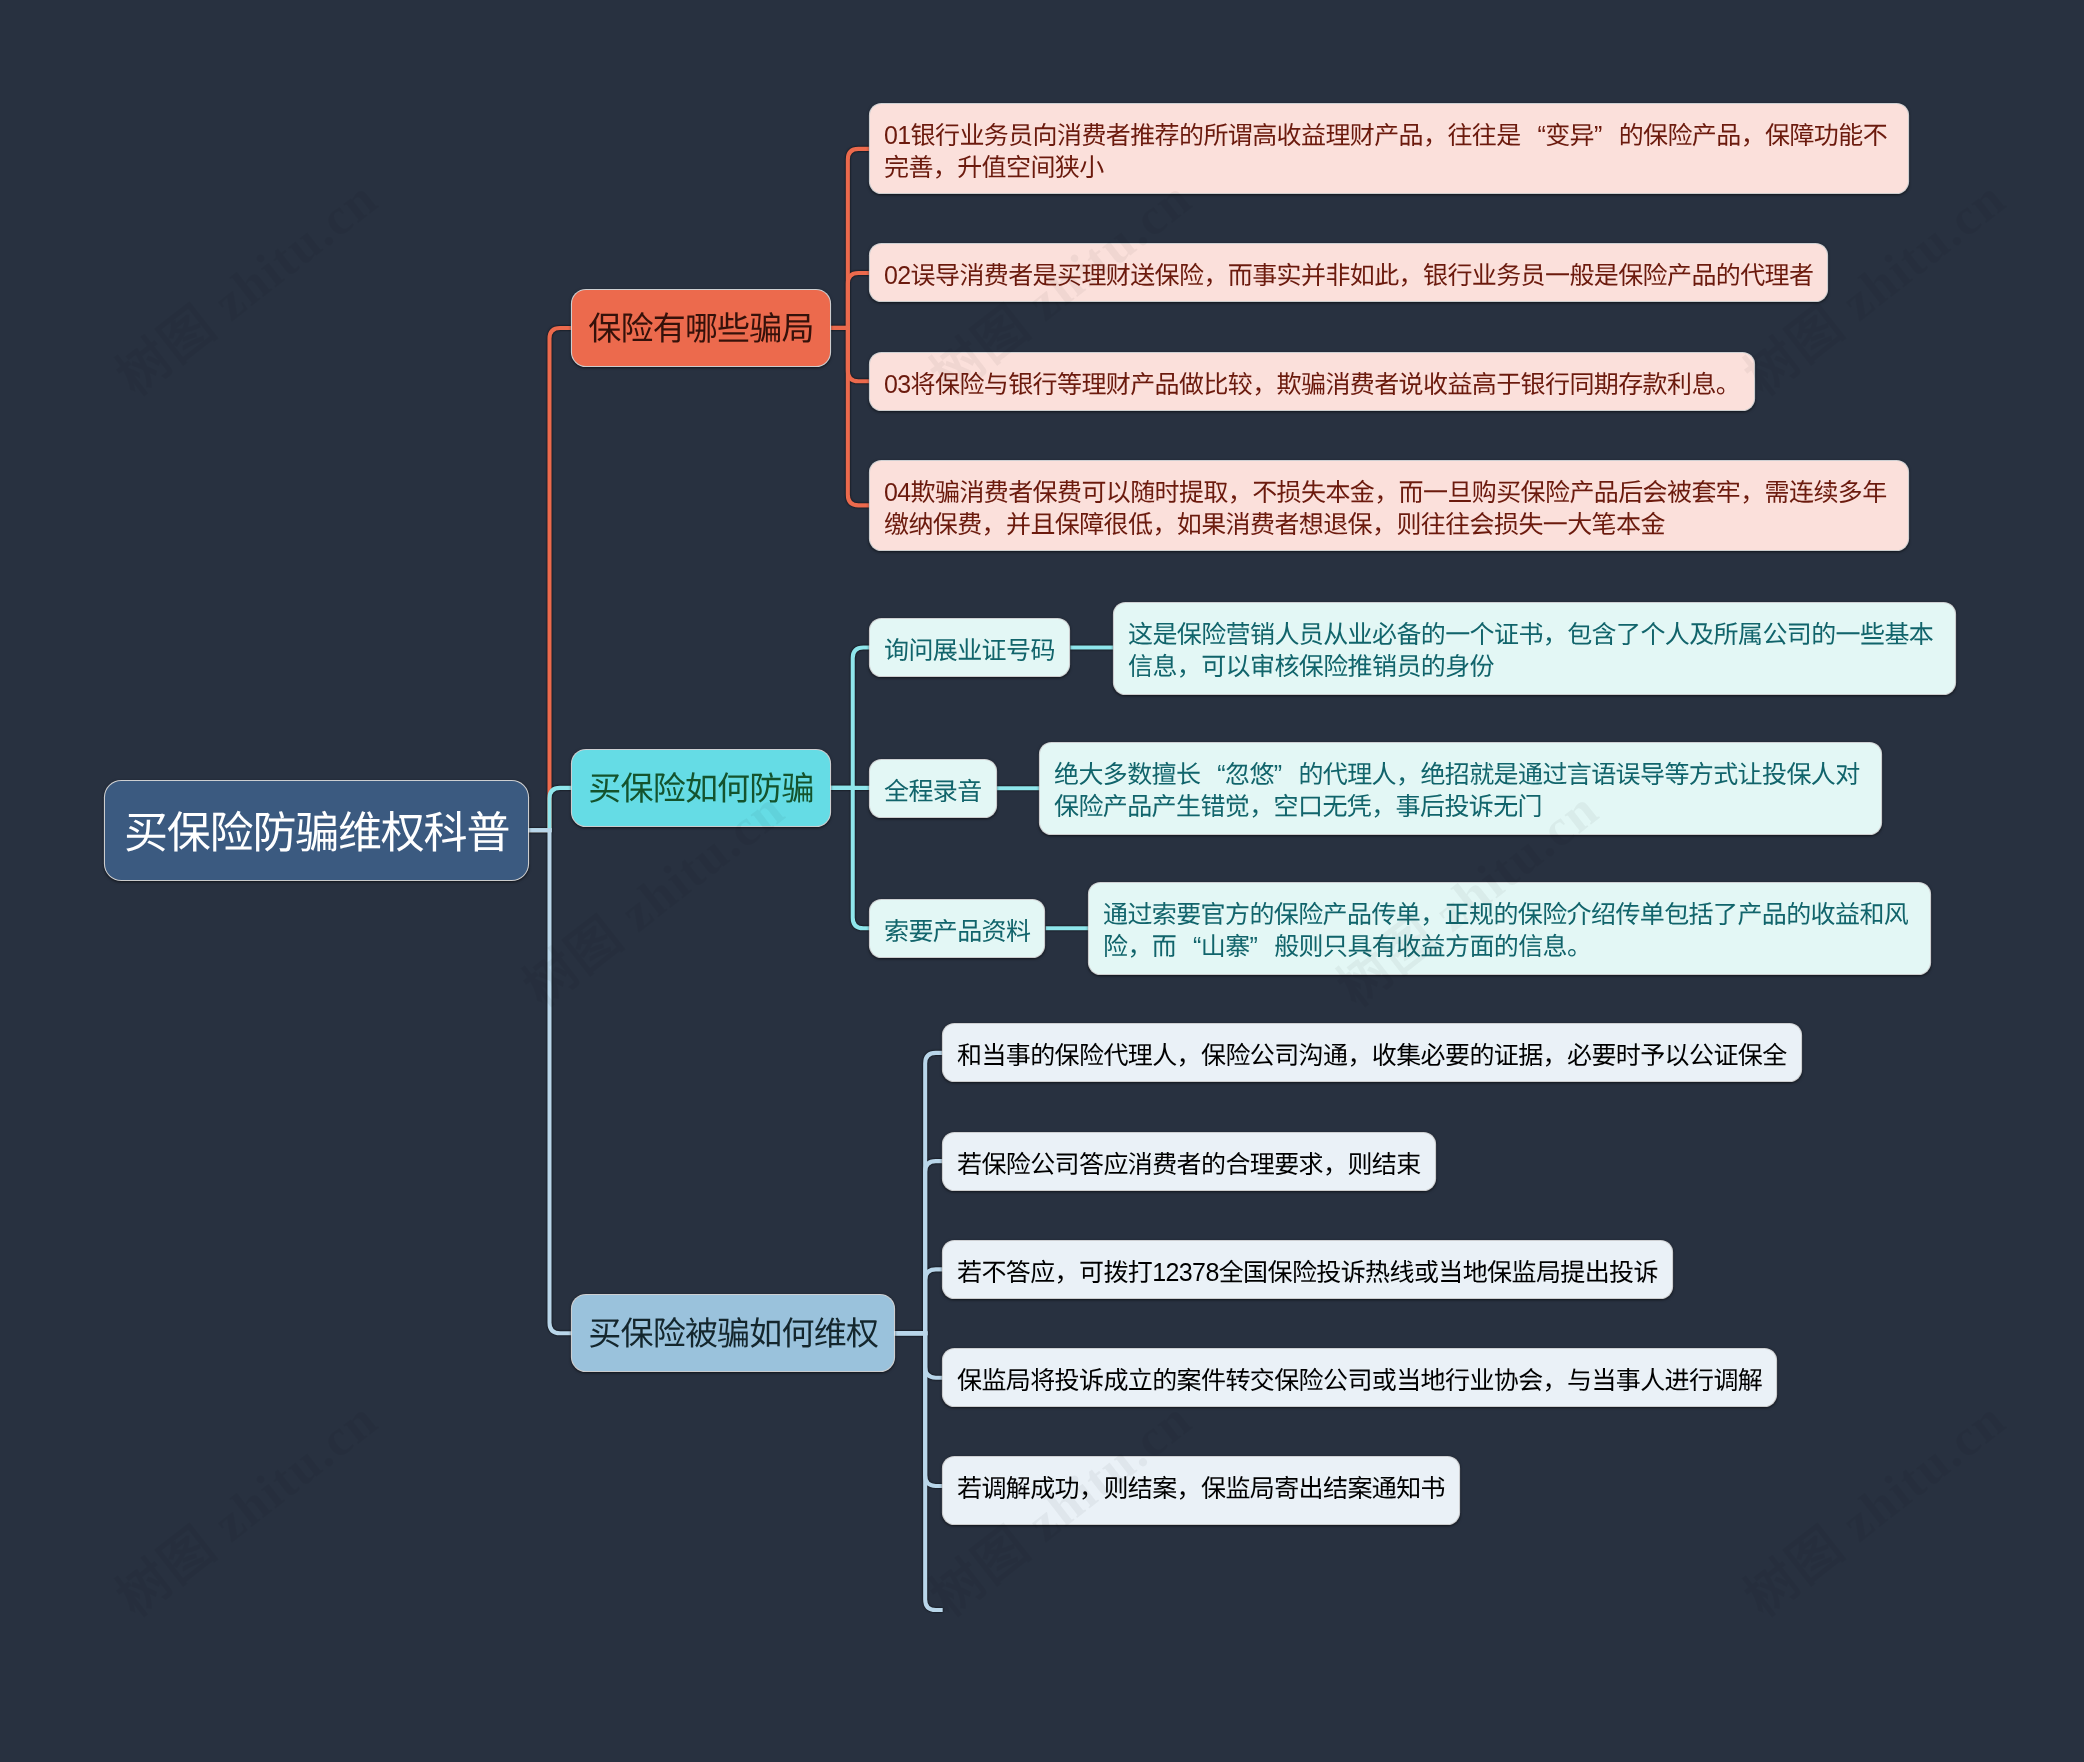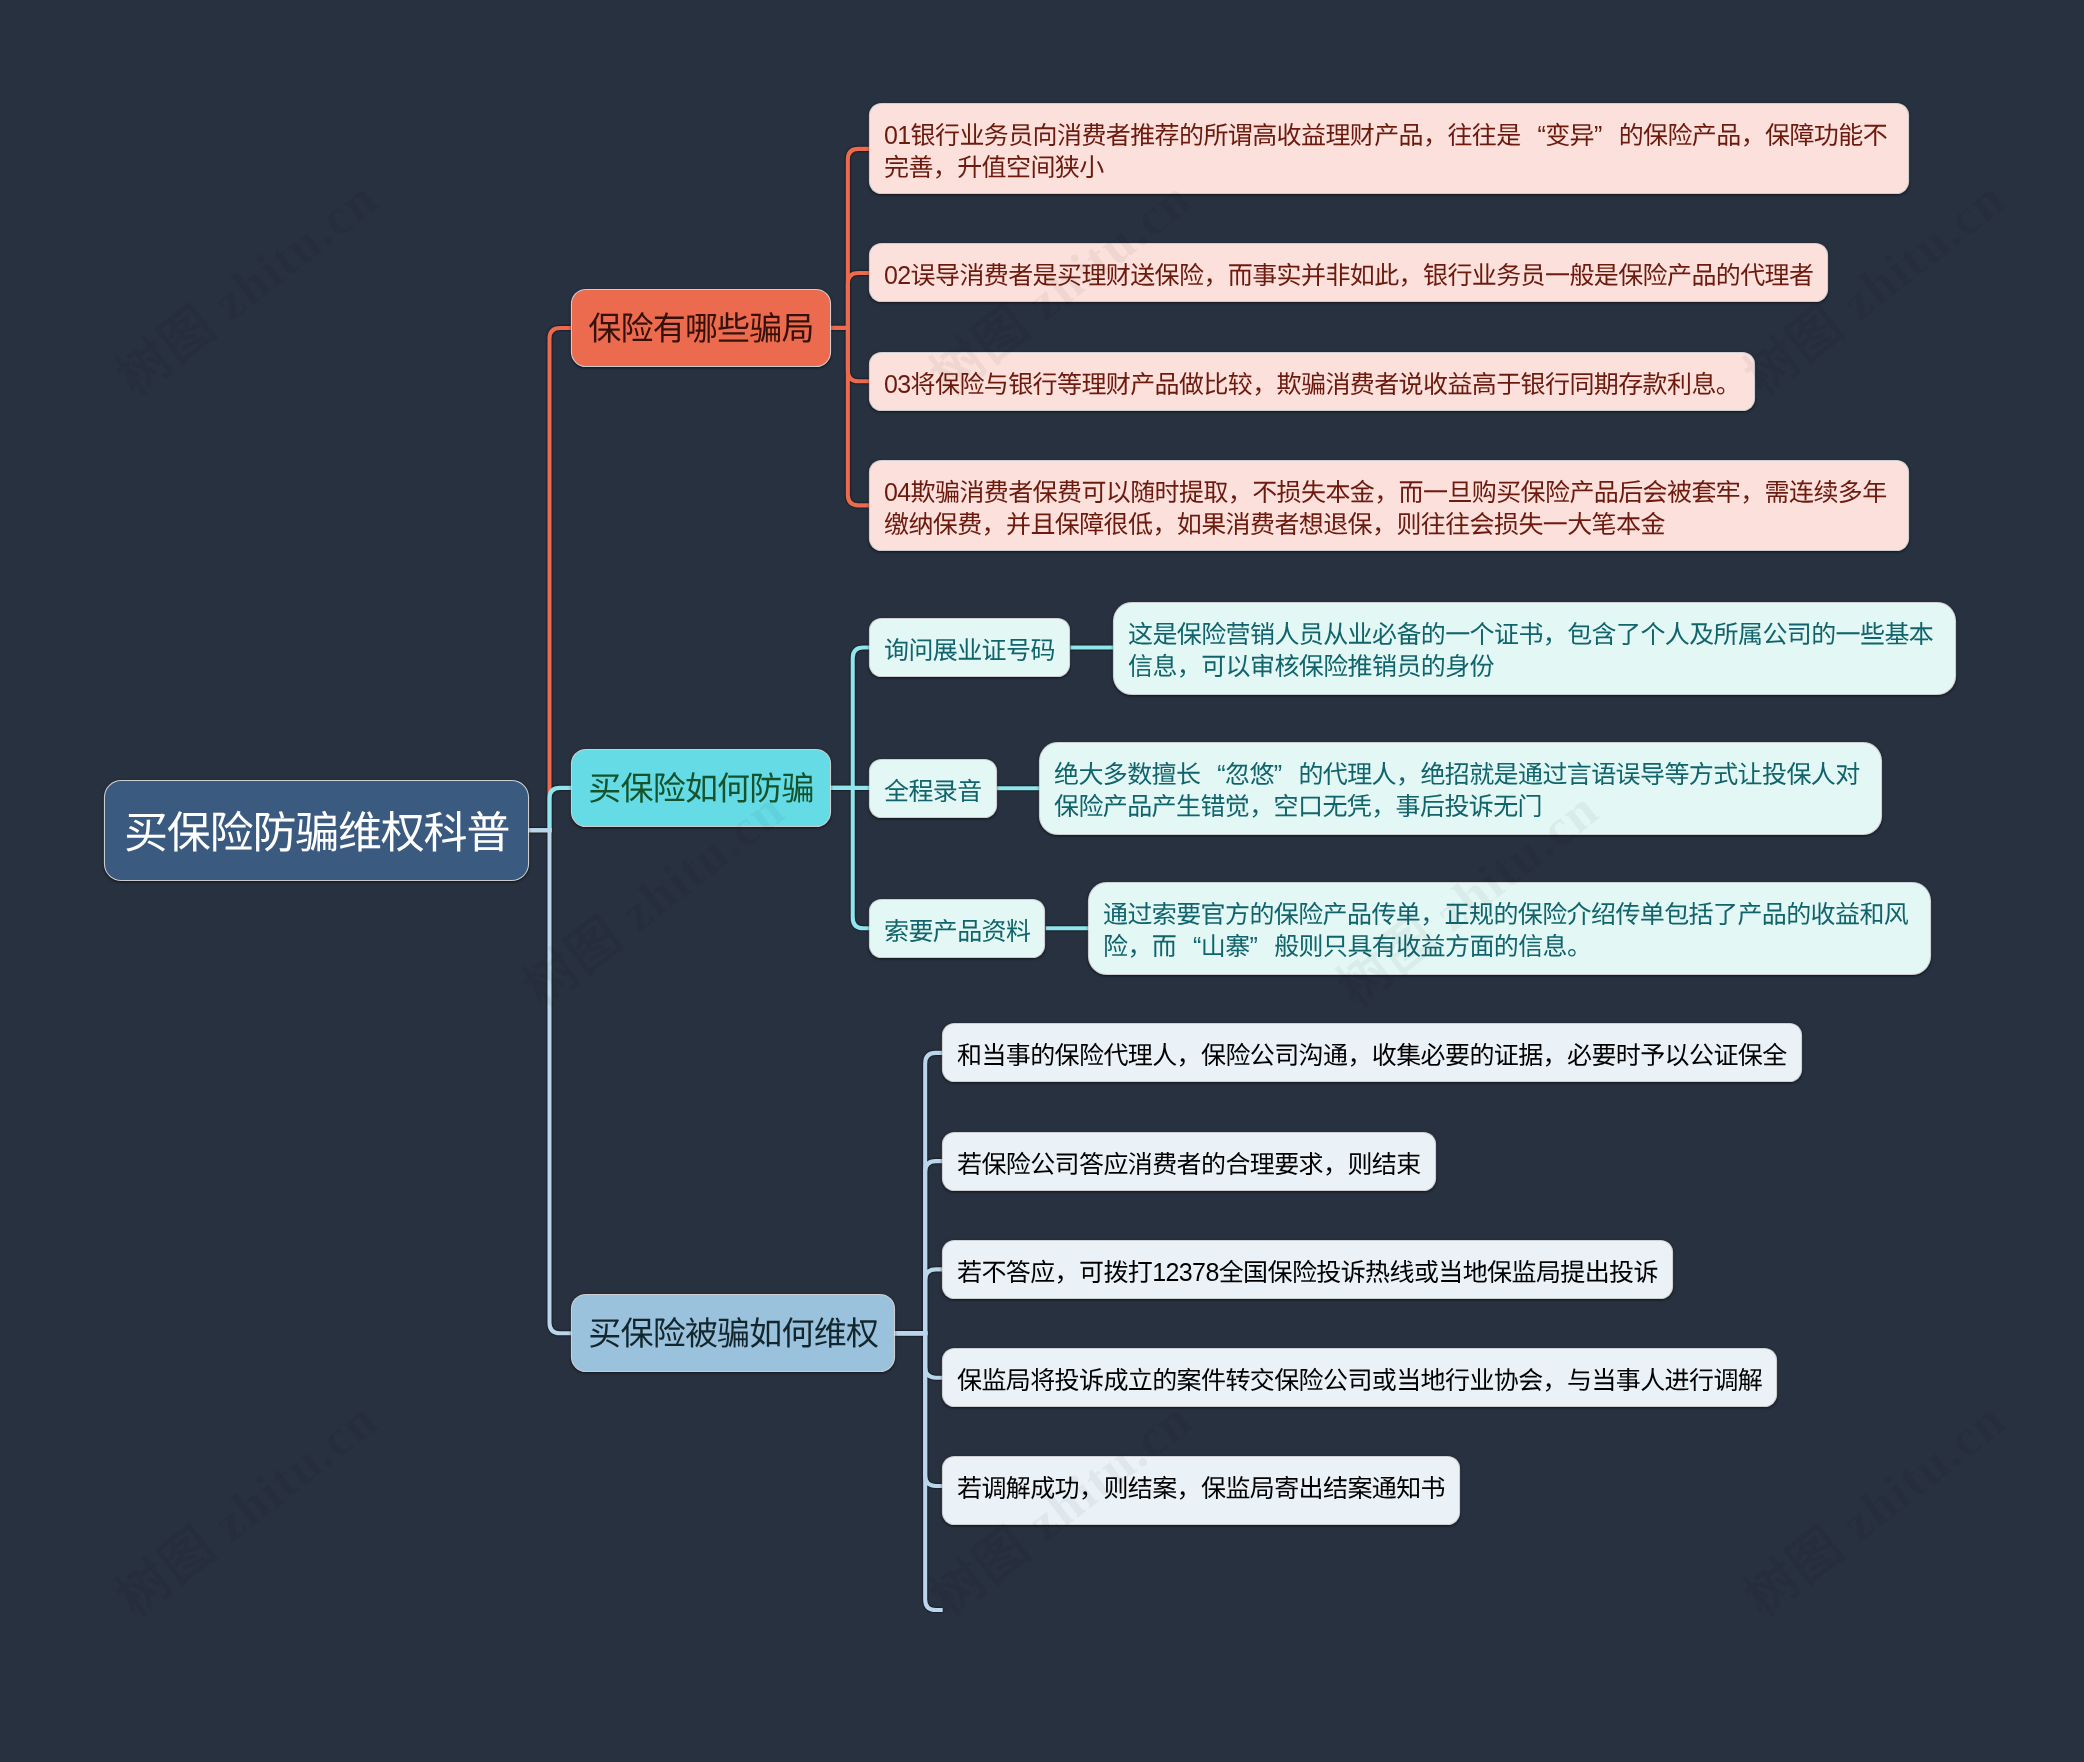--- a/index.html
+++ b/index.html
@@ -10,21 +10,21 @@
   #watermarks{position:absolute;left:0;top:0;width:2084px;height:1763px;overflow:hidden;z-index:5;pointer-events:none;}
   .wm{position:absolute;white-space:nowrap;font-size:52px;font-weight:700;
       color:rgba(0,0,0,.042);transform:rotate(-38deg);transform-origin:0 0;
       letter-spacing:1.6px;font-family:"Liberation Serif",serif;}
   #links{position:absolute;left:0;top:0;width:2084px;height:1763px;overflow:visible;
          filter:drop-shadow(0 0 1px rgba(0,0,0,.85));}
   .node{position:absolute;box-sizing:border-box;border-radius:11.4px;
         font-size:25px;line-height:32px;letter-spacing:-0.6px;padding:14.7px 14px 10.6px;
         max-width:1038px;width:max-content;word-break:break-all;
         box-shadow:0 0 0 1.1px rgba(255,255,255,.78), 0 1.2px 2.8px 0.4px rgba(0,0,0,.6);}
-  .node.sub{max-width:841px;border-radius:18px;}
+  .node.sub{max-width:841px;}
   .node .fq{display:inline-block;width:24.6px;text-align:right;}
   .node .bq{display:inline-block;width:24.6px;text-align:left;}
   .node.root{font-size:44px;line-height:55px;letter-spacing:-1.2px;padding:24px 19px 19px;
              border-radius:16.3px;color:#ffffff;background:#3B5A80;max-width:none;}
   .node.l2{font-size:33px;line-height:42px;letter-spacing:-0.8px;padding:17.5px 16.3px 16px;
            border-radius:14px;max-width:none;}
   .n-b1{background:#FBE0DB;color:#6B1A0D;}
   .n-b1.l2{background:#EC6A4D;color:#35110A;}
   .n-b2{background:#E3F7F5;color:#11646B;}
   .n-b2.l2{background:#65DCE5;color:#14532d;}

